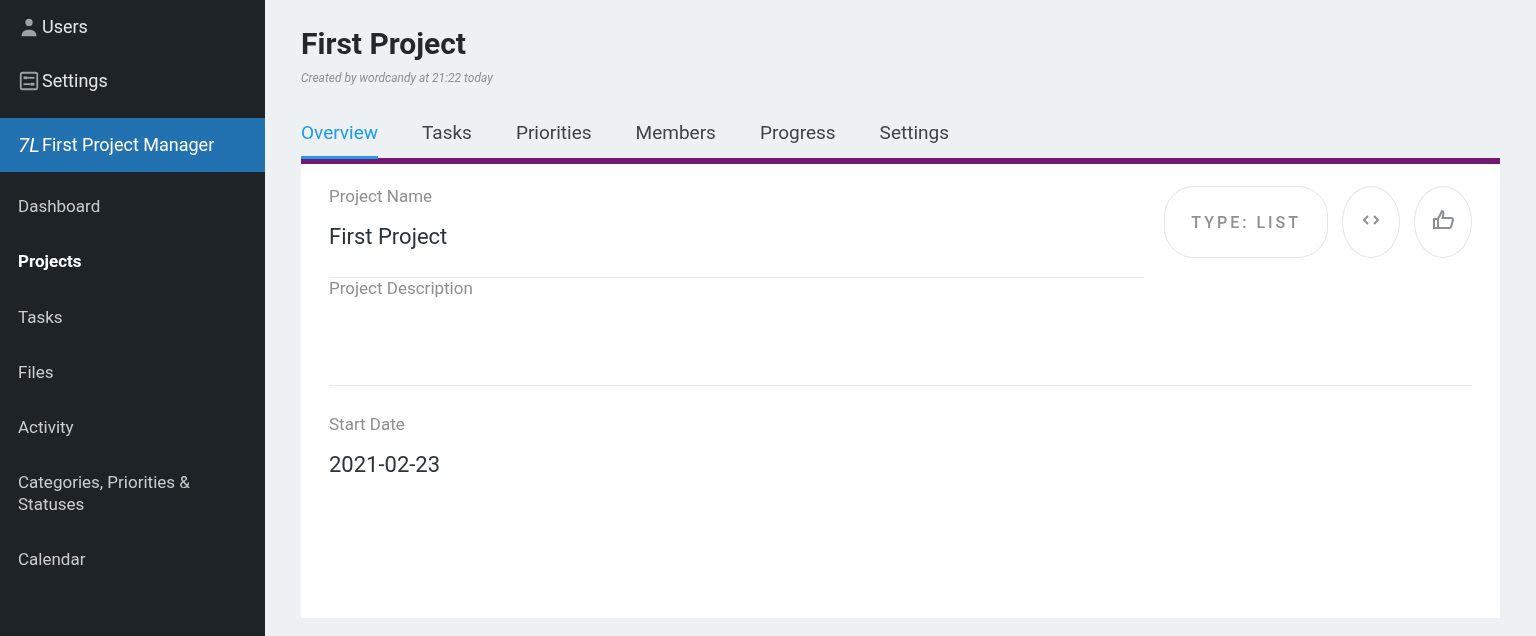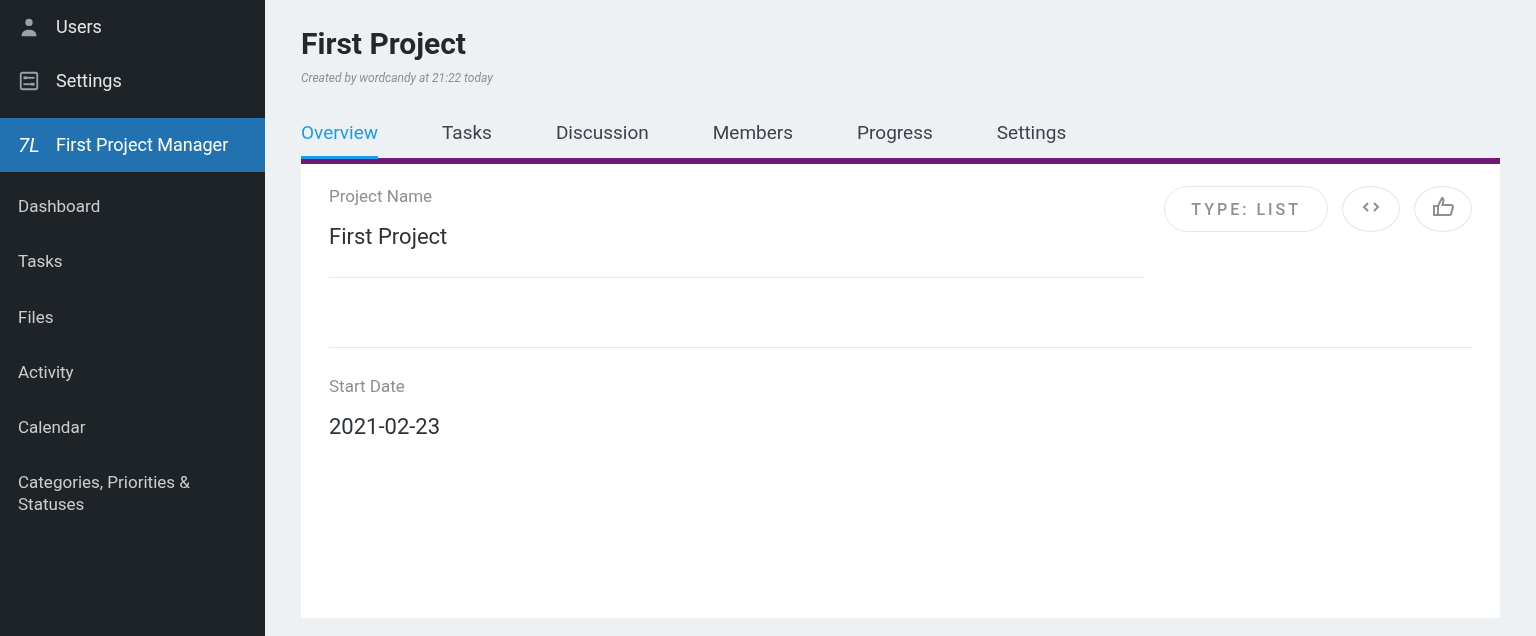--- a/index.html
+++ b/index.html
@@ -19,21 +19,20 @@
       width: 265px;
       background: #1d2327;
       color: #ddd;
       display: flex;
       flex-direction: column;
       flex-shrink: 0;
     }
     .sidebar-item {
       display: flex;
       align-items: center;
-      gap: 14px;
       padding: 14px 18px 14px 16px;
       font-size: 18px;
       cursor: pointer;
       color: #e5e5e5;
     }
     .sidebar-item .icon {
       width: 26px;
       height: 26px;
       display: flex;
       align-items: center;
@@ -80,21 +79,21 @@
     .page-subtitle {
       font-style: italic;
       color: #8f8f8f;
       font-size: 12px;
       margin-top: 10px;
     }
 
     
     .tabs {
       display: flex;
-      gap: 64px;
+      gap: 44px;
       margin-top: 36px;
       border-bottom: none;
     }
     .tab {
       font-size: 19px;
       color: #3c434a;
       padding-bottom: 14px;
       cursor: pointer;
       position: relative;
     }
@@ -141,21 +140,21 @@
       display: flex;
       align-items: center;
       gap: 14px;
       flex-shrink: 0;
       margin-left: 20px;
     }
     .pill {
       border: 1px solid #e3e5e8;
       background: #fff;
       color: #8c8f94;
-      height: 46px;
+      height: 72px;
       display: flex;
       align-items: center;
       justify-content: center;
       cursor: pointer;
     }
     .pill.type {
       border-radius: 30px;
       padding: 0 26px;
       font-size: 16px;
       letter-spacing: 3px;
@@ -195,35 +194,36 @@
     </span>
     <span class="lbl">Settings</span>
   </div>
 
   <div class="sidebar-item active" style="margin-top:10px;">
     <span class="icon" style="color:#fff;font-weight:400;font-style:italic;font-size:20px;">7L</span>
     <span class="lbl">First Project Manager</span>
   </div>
 
   <div class="sidebar-sub">Dashboard</div>
+  <div class="sidebar-sub bold">Projects</div>
   <div class="sidebar-sub">Tasks</div>
   <div class="sidebar-sub">Files</div>
   <div class="sidebar-sub">Activity</div>
+  <div class="sidebar-sub">Categories, Priorities &amp; Statuses</div>
   <div class="sidebar-sub">Calendar</div>
-  <div class="sidebar-sub">Categories, Priorities &amp; Statuses</div>
 </aside>
 
 <main class="main">
   <h1 class="page-title">First Project</h1>
   <p class="page-subtitle">Created by wordcandy at 21:22 today</p>
 
   <nav class="tabs">
     <div class="tab active">Overview</div>
     <div class="tab">Tasks</div>
-    <div class="tab">Discussion</div>
+    <div class="tab">Priorities</div>
     <div class="tab">Members</div>
     <div class="tab">Progress</div>
     <div class="tab">Settings</div>
   </nav>
 
   <section class="card">
     <div class="card-head">
       <div class="field-block section">
         <div class="field-label">Project Name</div>
         <div class="field-value">First Project</div>
@@ -242,20 +242,21 @@
           <span>
             <svg width="24" height="24" viewBox="0 0 24 24" fill="none" stroke-width="2">
                 <path d="M7 11v9H3v-9h4zm4-8l1 .5.5 2-1 4.5H20a2 2 0 0 1 2 2l-2 7a2 2 0 0 1-2 1H7V11l4-8z"></path>
               </svg>
           </span>
         </div>
       </div>
     </div>
 
     <div class="section">
+      <div class="field-label">Project Description</div>
       <div class="field-value nb"></div>
     </div>
 
     <div class="section">
       <div class="field-label">Start Date</div>
       <div class="field-value" style="border-bottom:none;">2021-02-23</div>
     </div>
   </section>
 </main>
 

